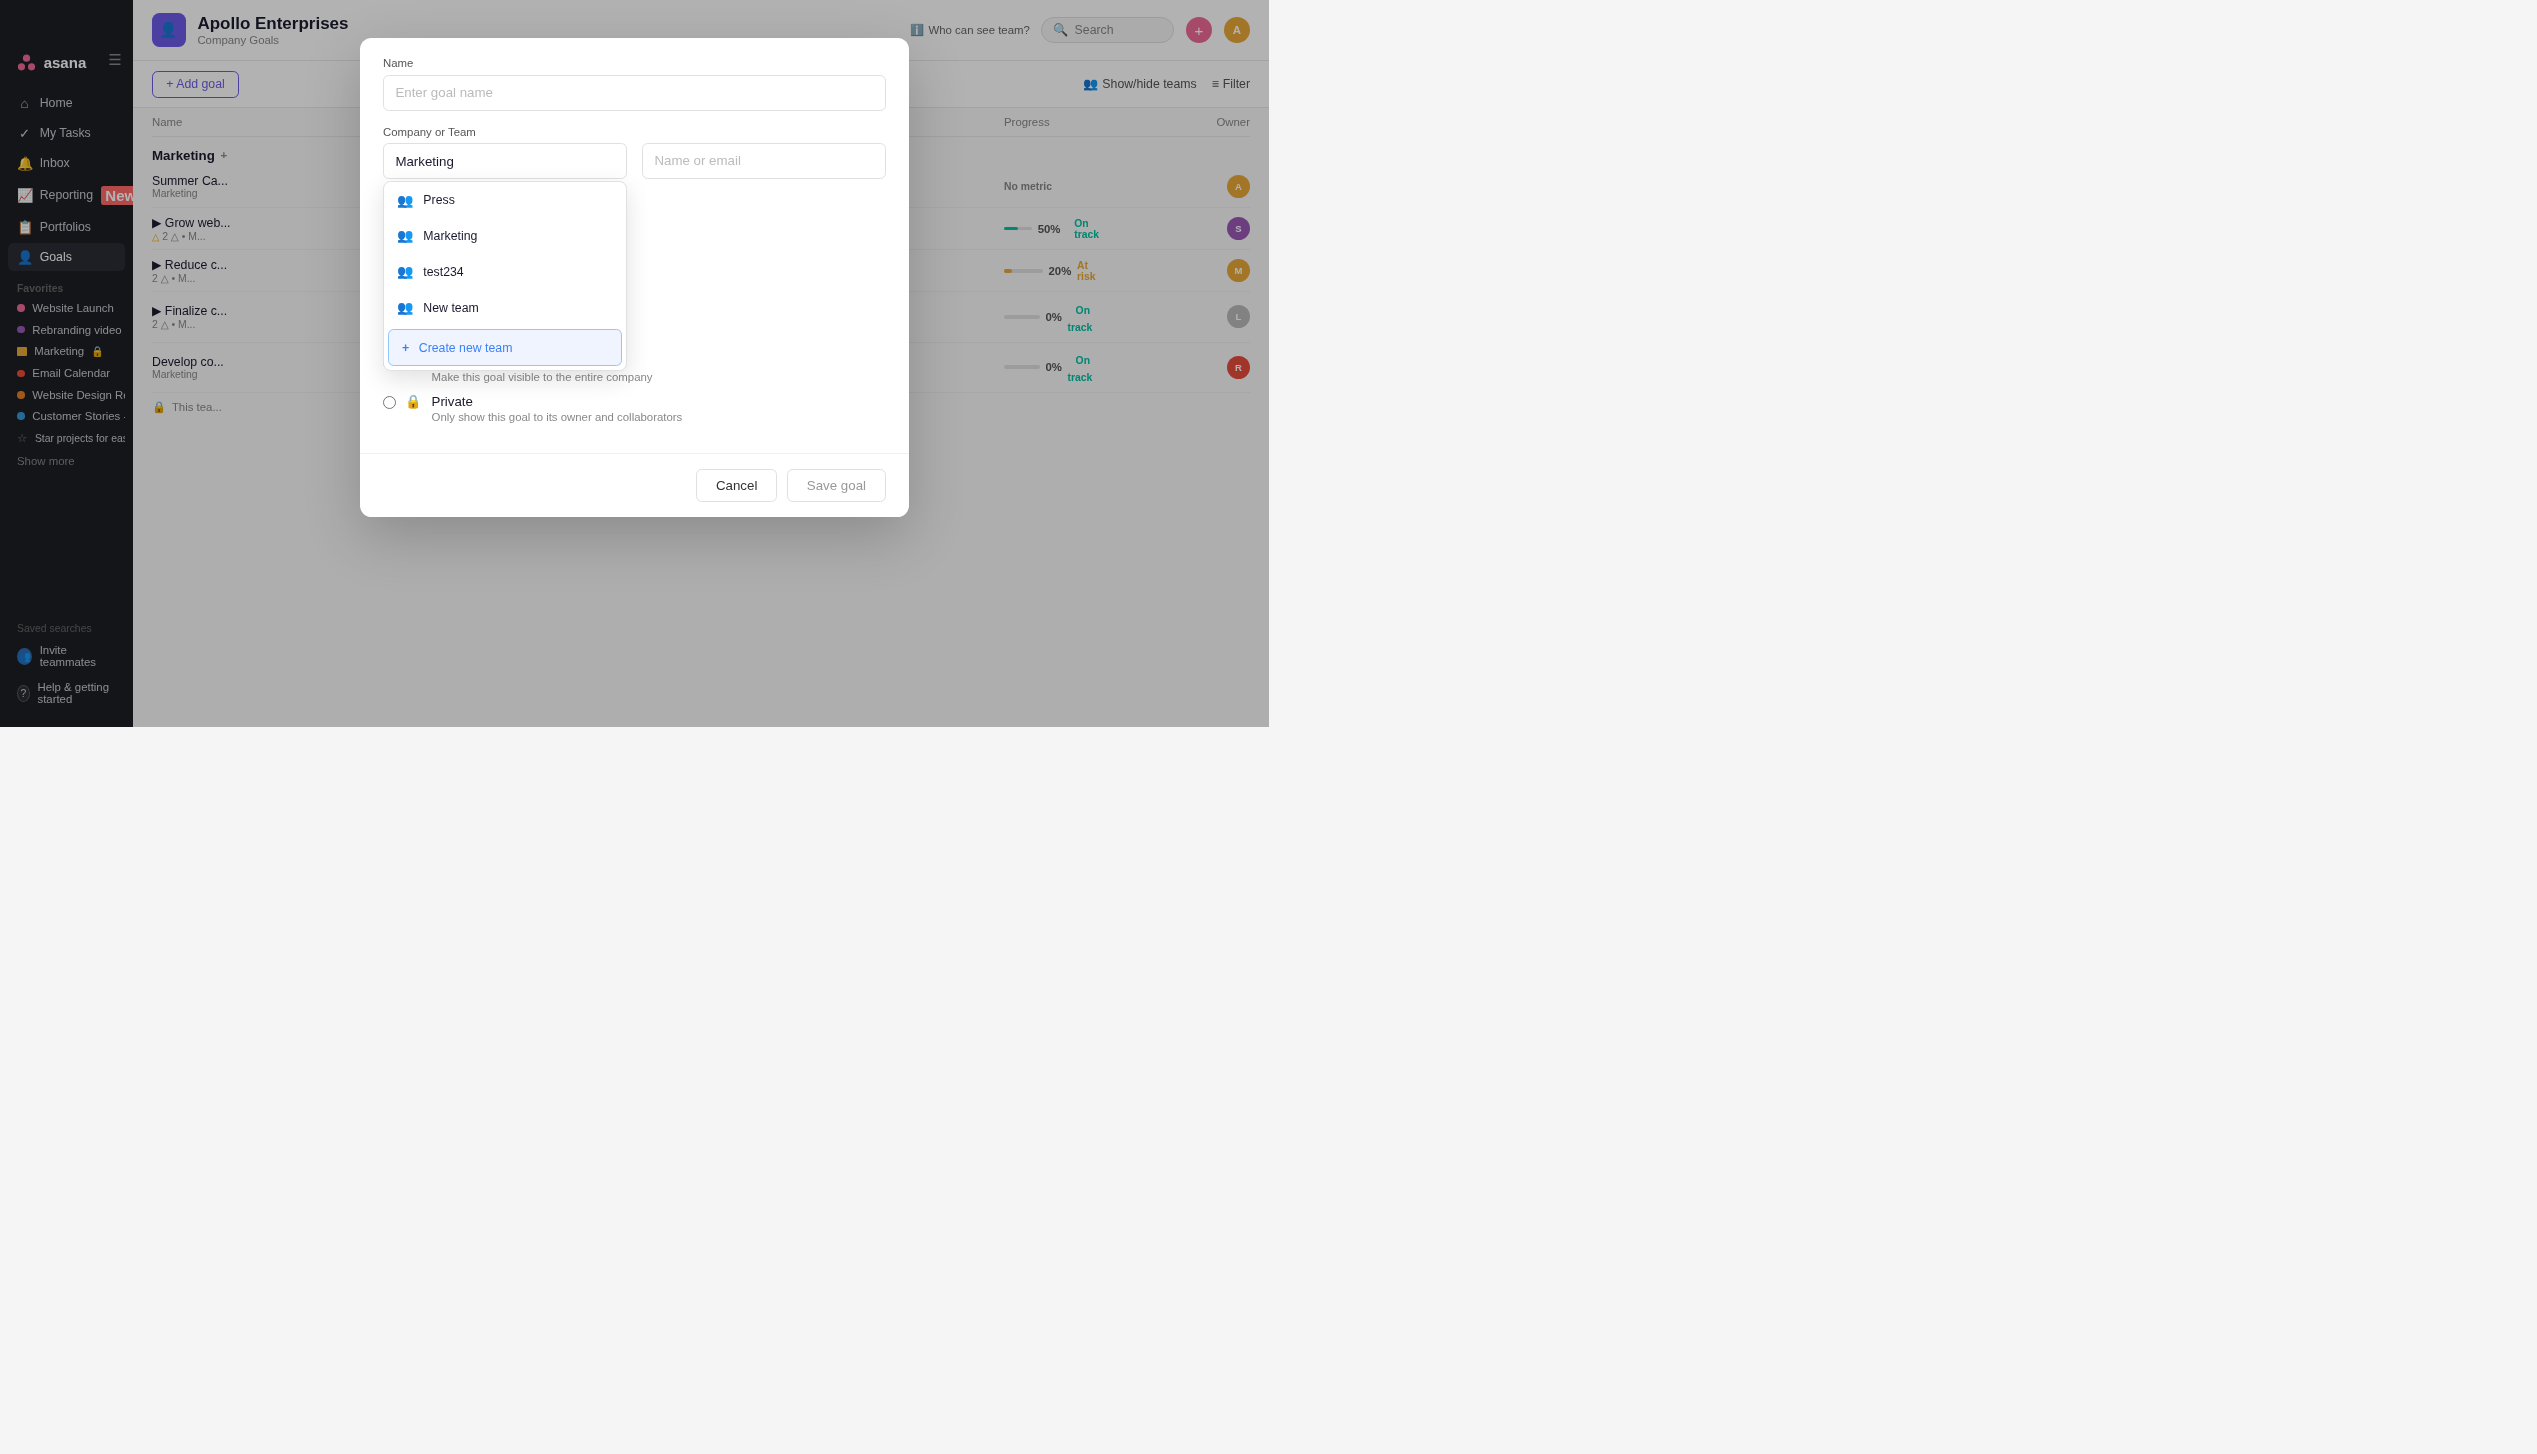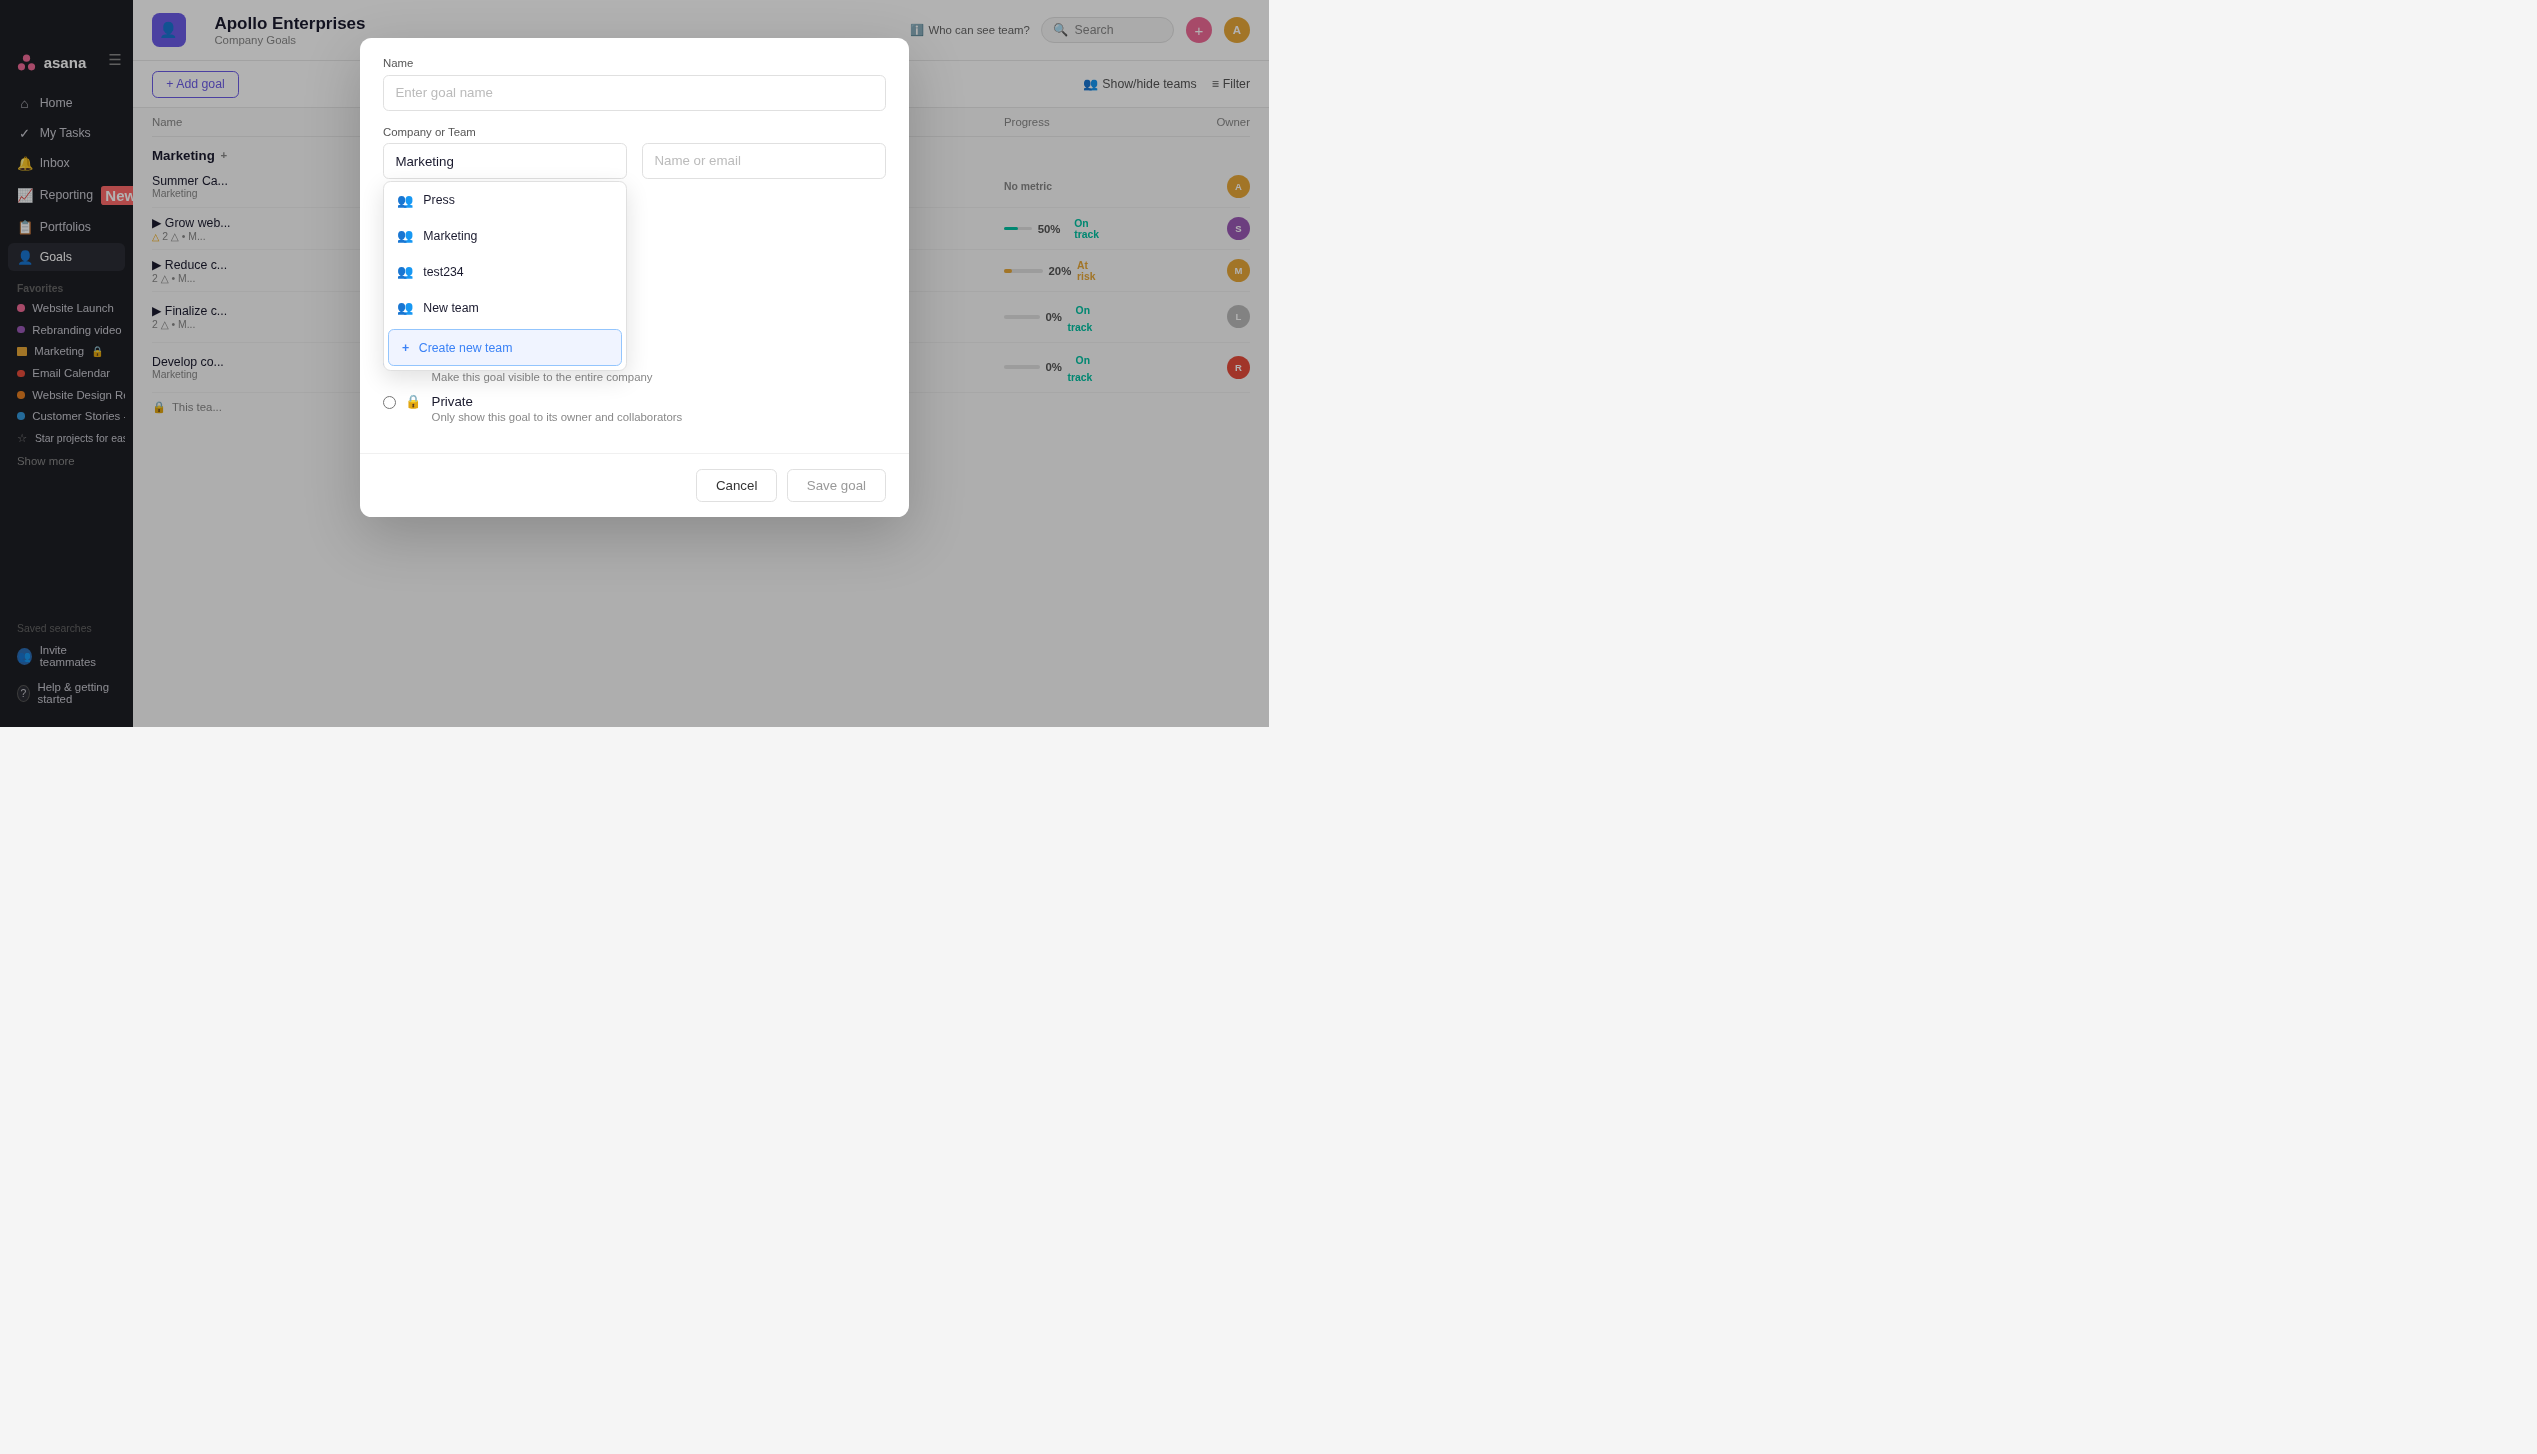--- a/index.html
+++ b/index.html
@@ -76,21 +76,21 @@
     
     .main-header {
       display: flex; align-items: center; padding: 11.4px 19px; background: #fff;
       border-bottom: 0.9px solid #e8e8e8; height: 61px;
     }
     .company-logo {
       width: 34px; height: 34px; border-radius: 7.6px; background: #6c5ce7;
       display: flex; align-items: center; justify-content: center; color: #fff;
       font-size: 15px; margin-right: 11.4px; flex-shrink: 0;
     }
-    .company-info { flex: 1; margin-left: 17px; }
+    .company-info { flex: 1; }
     .company-name { font-size: 17px; font-weight: 600; color: #1a1a2e; }
     .company-sub { font-size: 11.4px; color: #888; }
     .header-right { display: flex; align-items: center; gap: 11.4px; }
     .who-can-see { display: flex; align-items: center; gap: 3.8px; font-size: 11.4px; color: #666; cursor: pointer; }
     .search-bar {
       display: flex; align-items: center; gap: 5.7px; background: #f5f5f5;
       border: 0.9px solid #e0e0e0; border-radius: 19px; padding: 4.7px 11.4px;
       font-size: 12.3px; color: #888; cursor: pointer; width: 133px;
     }
     .add-btn {

